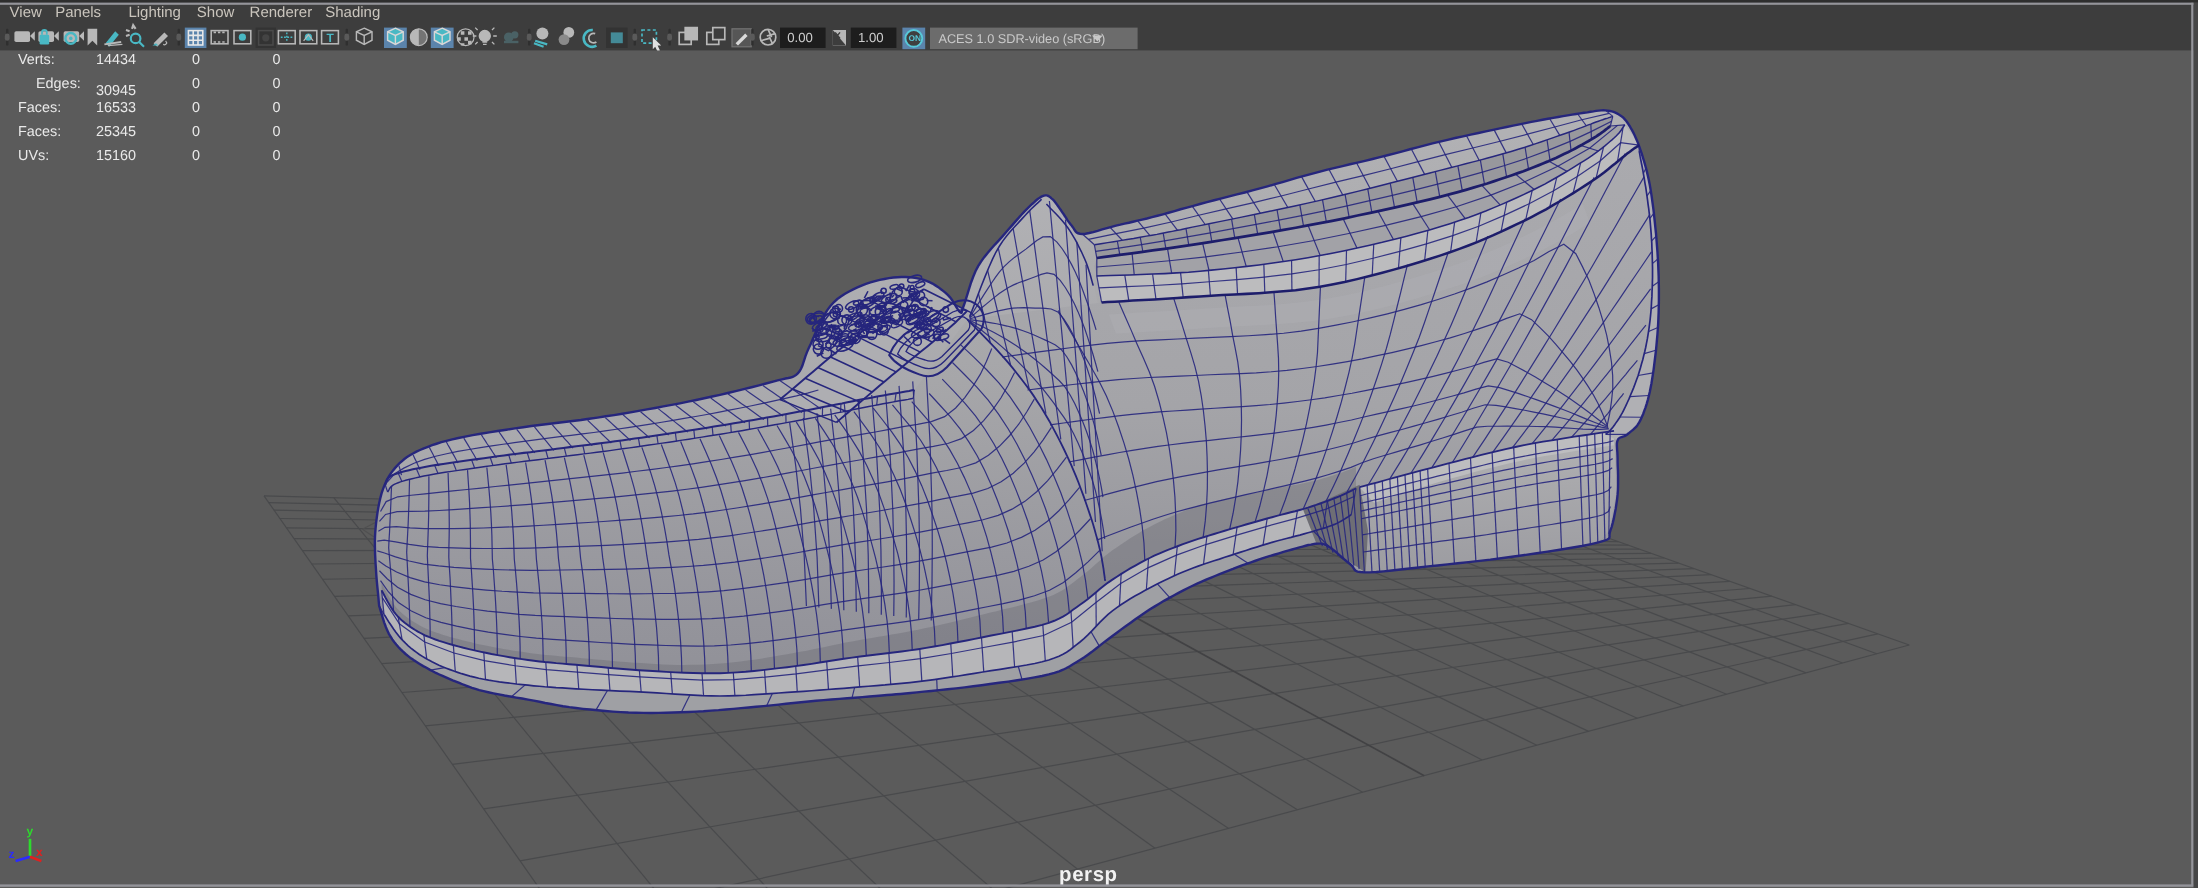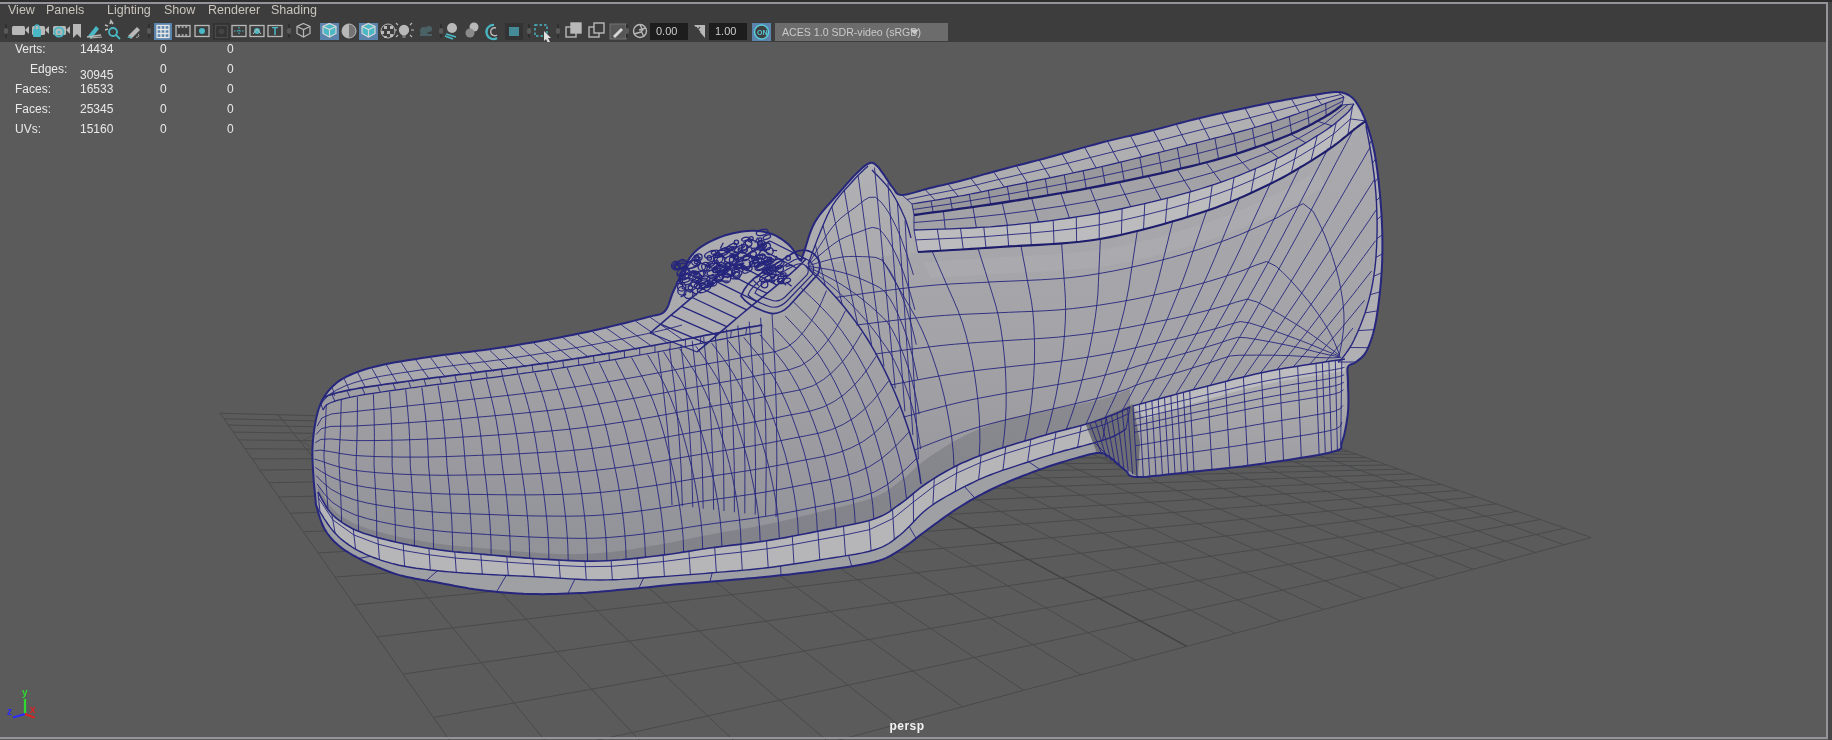--- a/index.html
+++ b/index.html
@@ -2,21 +2,21 @@
 <html><head><meta charset="utf-8">
 <style>
 html,body{margin:0;padding:0;width:1832px;height:740px;overflow:hidden;background:#5b5b5b;font-family:"Liberation Sans",sans-serif;}
 #root{position:relative;width:1832px;height:740px;}
 #topbar{position:absolute;left:0;top:0;width:100%;height:42px;background:#3d3d3d;}
 #menus{position:absolute;left:8px;top:3px;height:16px;color:#cac5bd;font-size:12.5px;}
 #menus span{margin-right:0px;}
 .hud{position:absolute;color:#e9e9e9;font-size:12px;font-weight:normal;}
 .hudlab{left:15px;width:60px;}
 .hudv{text-align:left;}
-#persp{position:absolute;left:877px;top:719px;width:60px;text-align:center;color:#f2f2f2;font-size:12px;font-weight:bold;letter-spacing:0.5px;}
+#persp{position:absolute;left:877px;top:719px;width:60px;text-align:center;color:#f2f2f2;font-size:17px;font-weight:bold;letter-spacing:0.5px;}
 .brd{position:absolute;background:#94949a;}
 </style></head>
 <body>
 <div id="root">
 <svg width="1832" height="740" style="position:absolute;left:0;top:0">
 <g stroke="#494a4c" stroke-width="1" fill="none">
 <line x1="1591.0" y1="537.5" x2="511.2" y2="828.3"></line>
 <line x1="1564.8" y1="528.2" x2="469.0" y2="768.2"></line>
 <line x1="1540.3" y1="519.5" x2="433.3" y2="717.4"></line>
 <line x1="1517.4" y1="511.4" x2="403.0" y2="674.1"></line>

